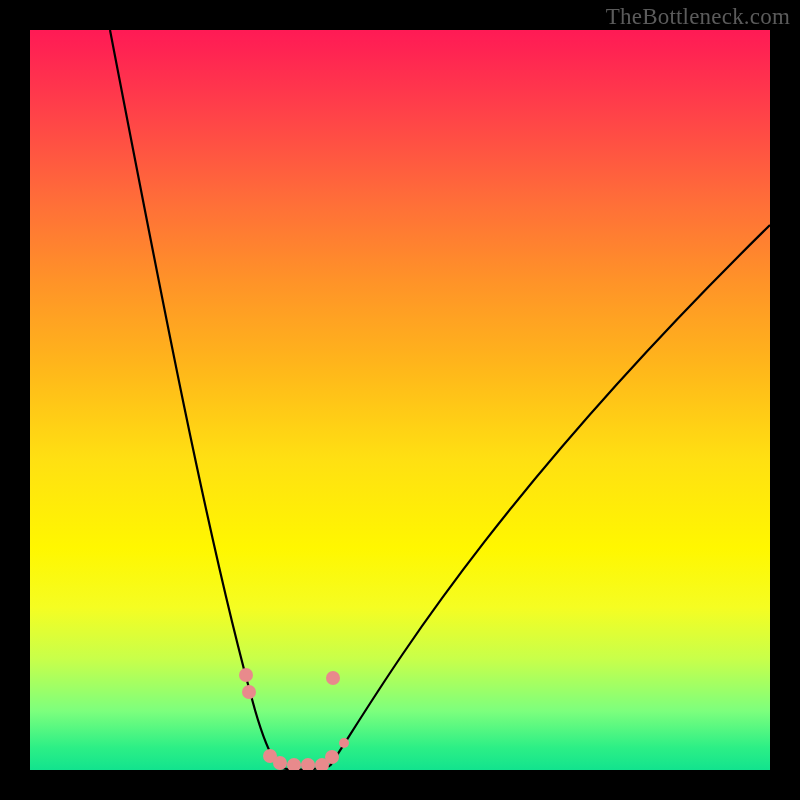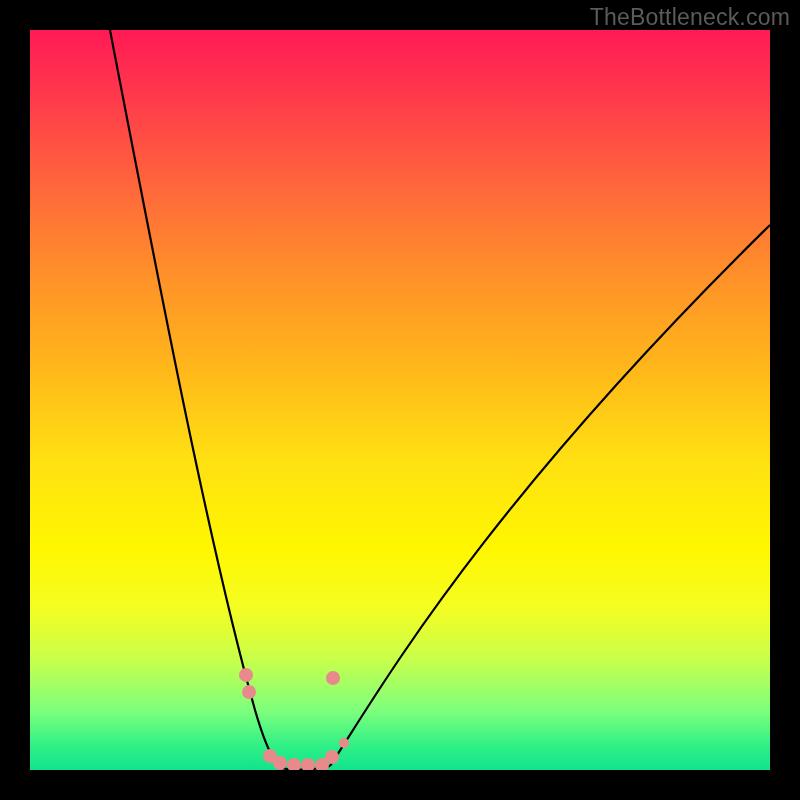--- a/index.html
+++ b/index.html
@@ -42,20 +42,21 @@
   }
   .watermark {
     position: absolute;
     top: 4px;
     right: 10px;
     color: #5b5b5b;
     font-size: 23px;
     font-weight: 500;
     letter-spacing: 0.2px;
     user-select: none;
+    font-family: Liberation Serif, serif;
   }
   svg.curves {
     position: absolute;
     left: 0;
     top: 0;
     width: 740px;
     height: 740px;
   }
 </style>
 </head>

